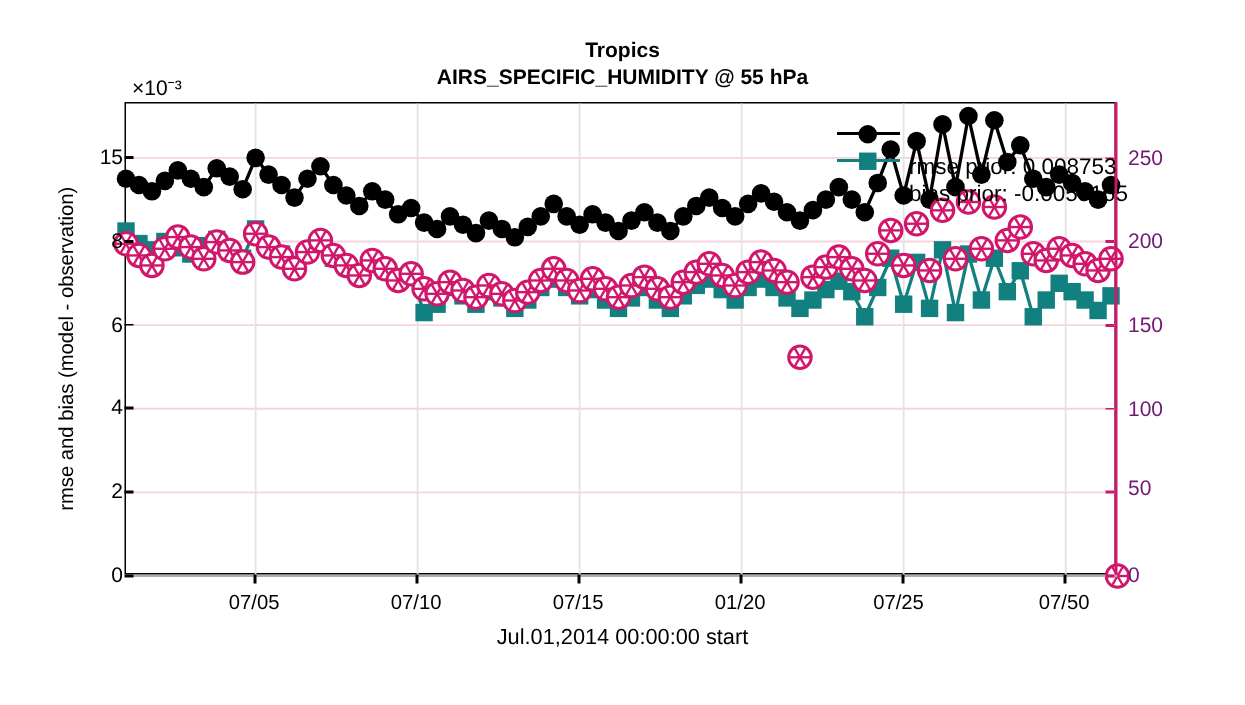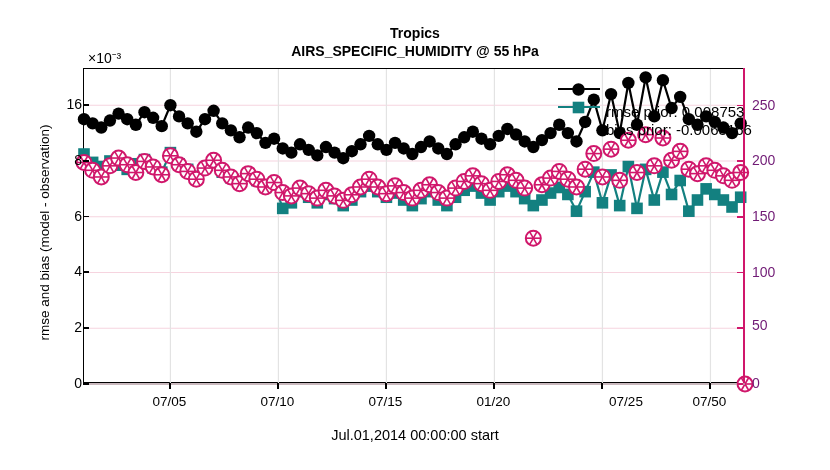--- a/index.html
+++ b/index.html
@@ -24,21 +24,21 @@
   .ytick-r{position:absolute;left:752px;font-size:14px;color:#701a75;
      transform:translateY(-50%);}
   .ytick-mark-r{position:absolute;left:737px;width:6px;height:1.6px;background:#d0176b;}
   .xtick-mark{position:absolute;top:383px;width:1.6px;height:6px;background:#000;}
   .xtick{position:absolute;top:394px;font-size:13.5px;transform:translateX(-50%);}
 
   #ylabel-left{position:absolute;left:-106px;top:225px;width:300px;font-size:13.5px;
      text-align:center;transform:rotate(-90deg);transform-origin:center;}
   #expmult{position:absolute;left:88px;top:48px;font-size:14px;}
 
-  #xlabel{position:absolute;top:427px;width:100%;text-align:center;font-size:14.5px;}
+  #xlabel{position:absolute;top:417px;width:100%;text-align:center;font-size:14.5px;}
   #footer{position:absolute;top:451px;width:100%;text-align:center;font-size:8px;}
 
   
   #legend{position:absolute;left:558px;top:80px;}
   .leg-row{position:relative;height:18px;}
   .leg-line{position:absolute;left:0;top:8px;width:42px;height:2.2px;}
   .leg-mark{position:absolute;left:13px;top:2px;width:15px;height:15px;}
   .leg-txt{position:absolute;left:48px;top:-1px;font-size:15px;white-space:nowrap;margin-top:24px;}
 
   svg{position:absolute;left:0;top:0;overflow:visible;}
@@ -936,21 +936,21 @@
       <div class="ytick-l" style="top: 383px;">0</div>
       <div class="ytick-mark-l" style="top: 383px;"></div>
       <div class="ytick-l" style="top: 327.248px;">2</div>
       <div class="ytick-mark-l" style="top: 327.248px;"></div>
       <div class="ytick-l" style="top: 271.496px;">4</div>
       <div class="ytick-mark-l" style="top: 271.496px;"></div>
       <div class="ytick-l" style="top: 215.743px;">6</div>
       <div class="ytick-mark-l" style="top: 215.743px;"></div>
       <div class="ytick-l" style="top: 159.991px;">8</div>
       <div class="ytick-mark-l" style="top: 159.991px;"></div>
-      <div class="ytick-l" style="top: 104.239px;">16</div>
+      <div class="ytick-l" style="top: 104.239px;">15</div>
       <div class="ytick-mark-l" style="top: 104.239px;"></div>
     </div>
   <div id="ticks-right">
       <div class="ytick-r" style="top: 383px;">0</div>
       <div class="ytick-mark-r" style="top: 383px;"></div>
       <div class="ytick-r" style="top: 325px;">50</div>
       <div class="ytick-mark-r" style="top: 327.346px;"></div>
       <div class="ytick-r" style="top: 271.693px;">100</div>
       <div class="ytick-mark-r" style="top: 271.693px;"></div>
       <div class="ytick-r" style="top: 216.039px;">150</div>
@@ -962,21 +962,21 @@
     </div>
   <div id="ticks-x">
       <div class="xtick" style="left: 169.405px;">07/05</div>
       <div class="xtick-mark" style="left: 169.405px;"></div>
       <div class="xtick" style="left: 277.412px;">07/10</div>
       <div class="xtick-mark" style="left: 277.412px;"></div>
       <div class="xtick" style="left: 385.418px;">07/15</div>
       <div class="xtick-mark" style="left: 385.418px;"></div>
       <div class="xtick" style="left: 493.425px;">01/20</div>
       <div class="xtick-mark" style="left: 493.425px;"></div>
-      <div class="xtick" style="left: 626px;">07/25</div>
+      <div class="xtick" style="left: 599px;">07/25</div>
       <div class="xtick-mark" style="left: 601.431px;"></div>
       <div class="xtick" style="left: 709.438px;">07/50</div>
       <div class="xtick-mark" style="left: 709.438px;"></div>
     </div>
 
   <div id="ylabel-left">rmse and bias (model - observation)</div>
 
   <div id="xlabel">Jul.01,2014 00:00:00 start</div>
 
   <div id="legend">
@@ -985,17 +985,17 @@
       <svg class="leg-mark" id="legmark0" width="15" height="15">
           <circle cx="7.5" cy="7.5" r="6.2" fill="#000000"></circle>
         </svg>
       <div class="leg-txt">rmse prior: 0.008753</div>
     </div>
     <div class="leg-row">
       <div class="leg-line" id="legline1" style="background: rgb(19, 128, 128);"></div>
       <svg class="leg-mark" id="legmark1" width="15" height="15">
           <rect x="1.7" y="1.7" width="11.6" height="11.6" fill="#138080"></rect>
         </svg>
-      <div class="leg-txt">bias prior: -0.0063166</div>
+      <div class="leg-txt">bias prior: -0.0053165</div>
     </div>
   </div>
 
 </div>
 
 </body></html>

